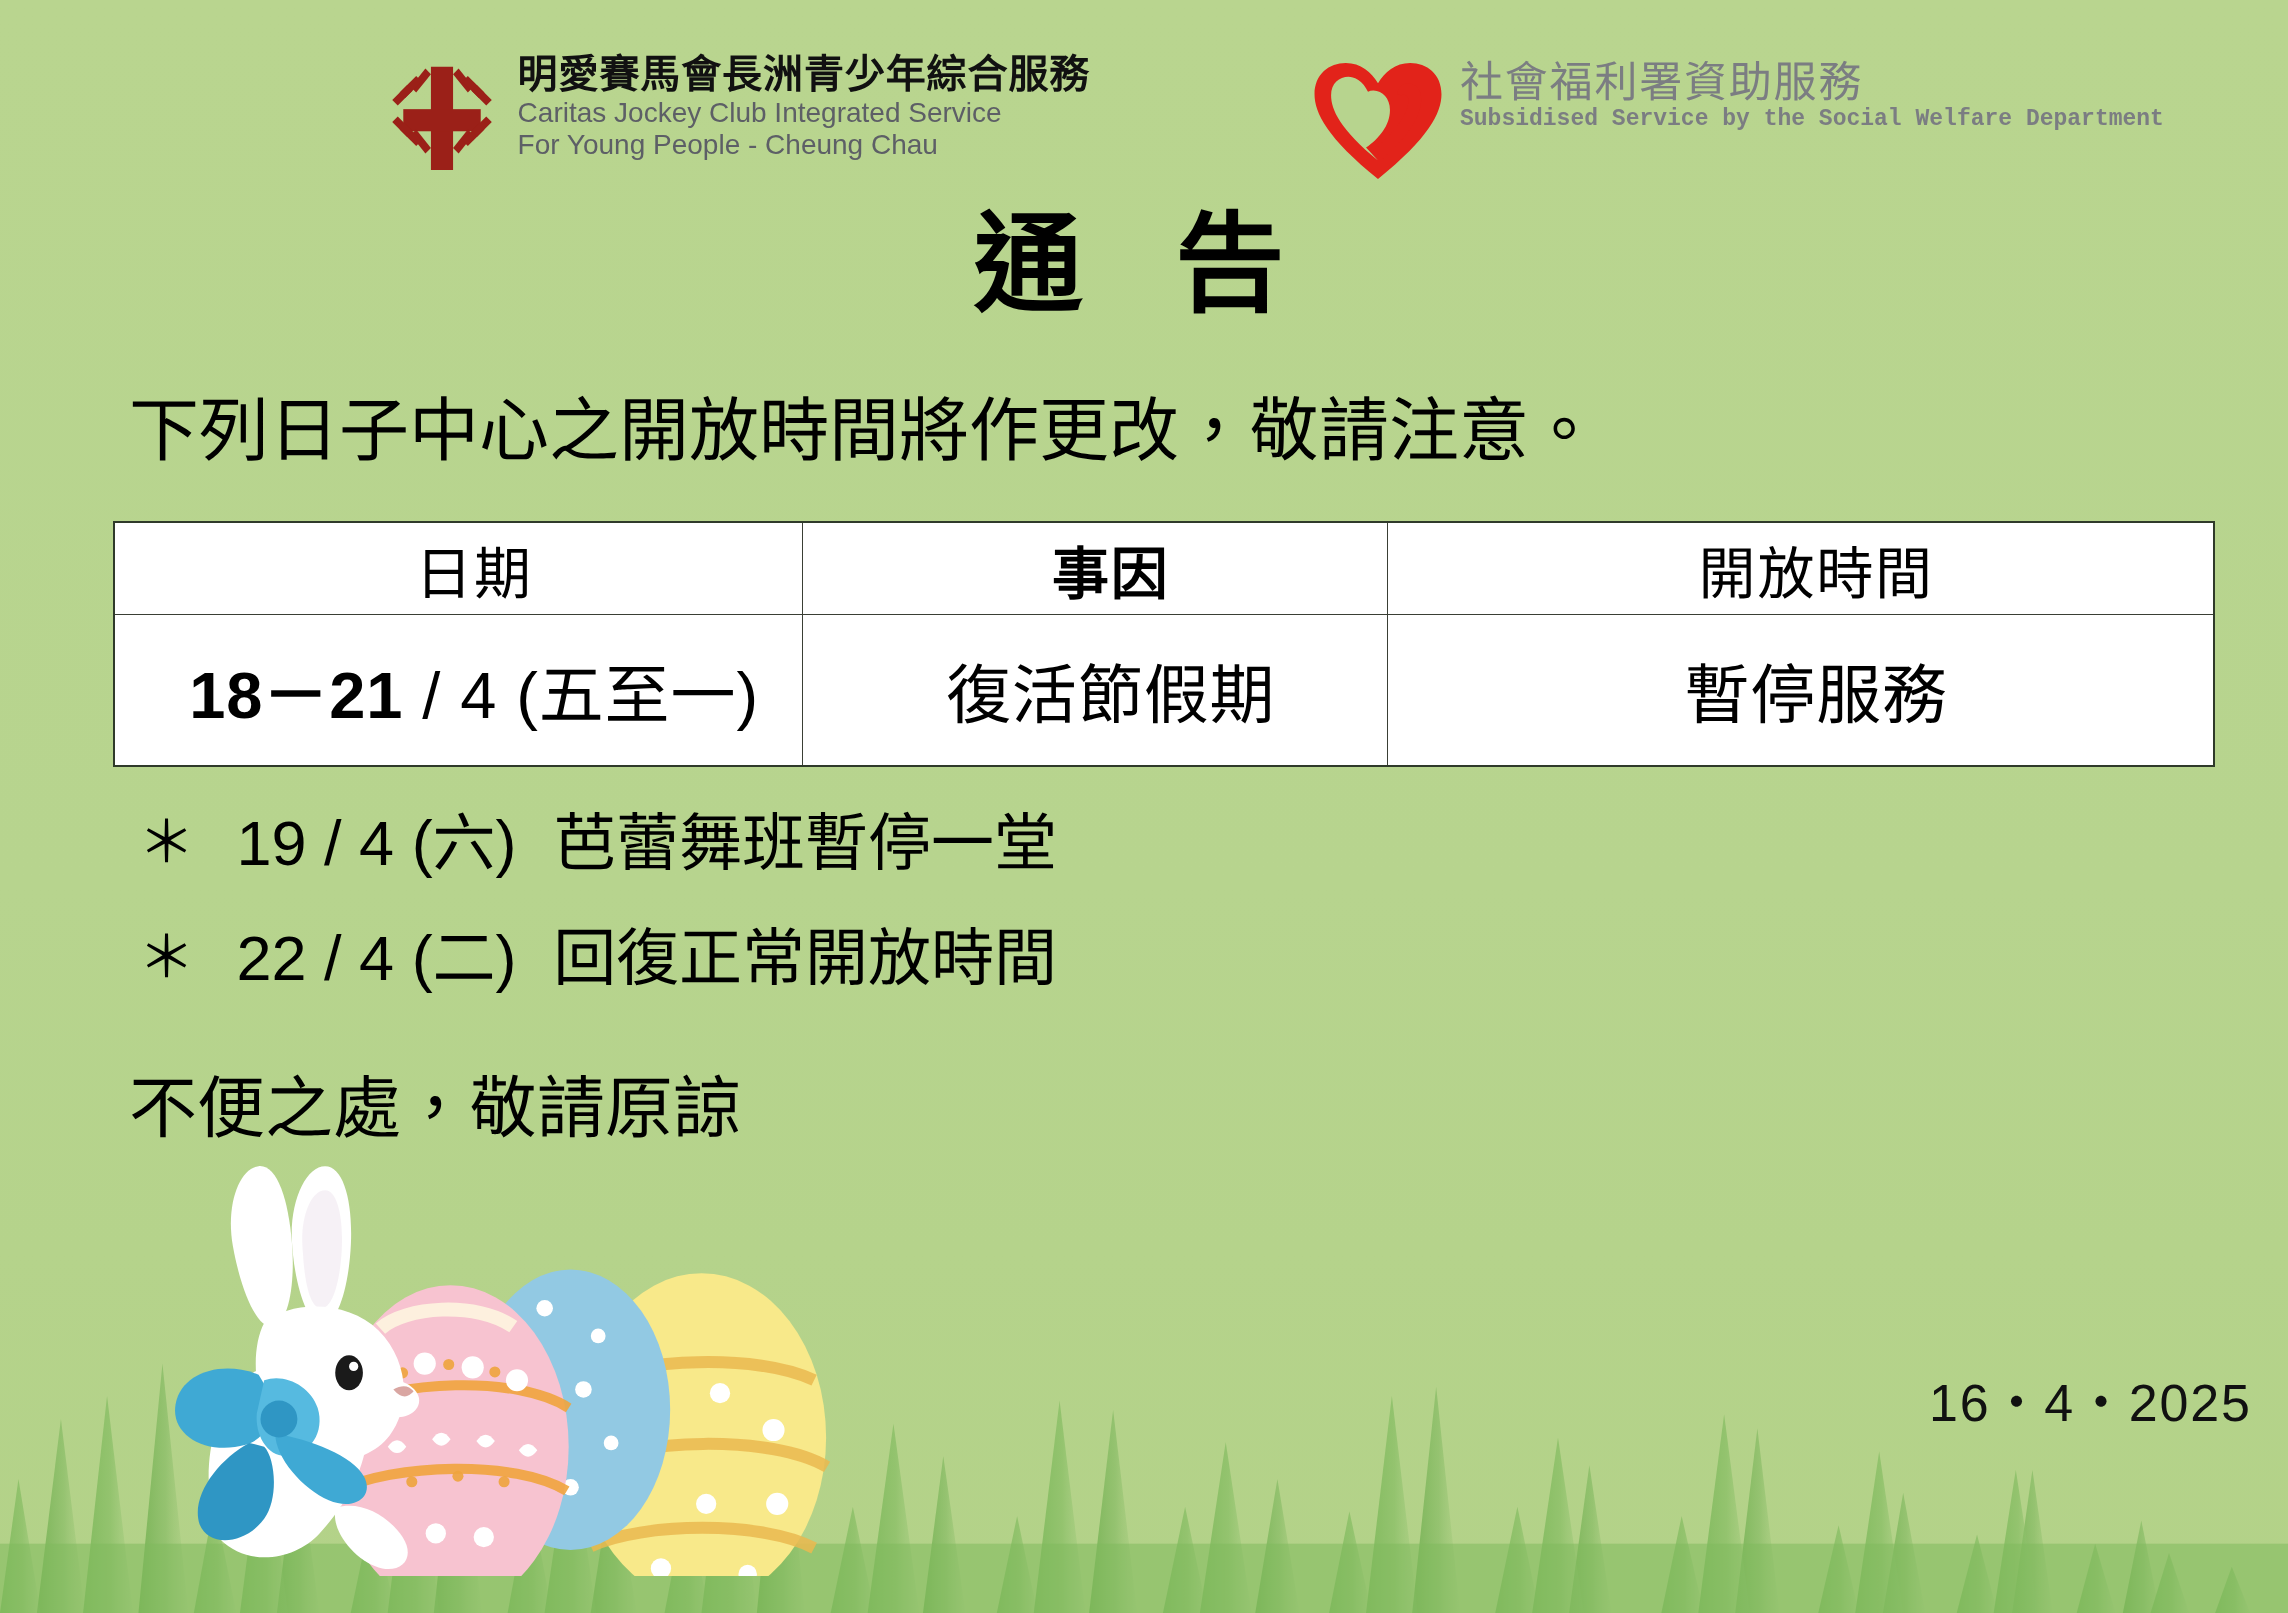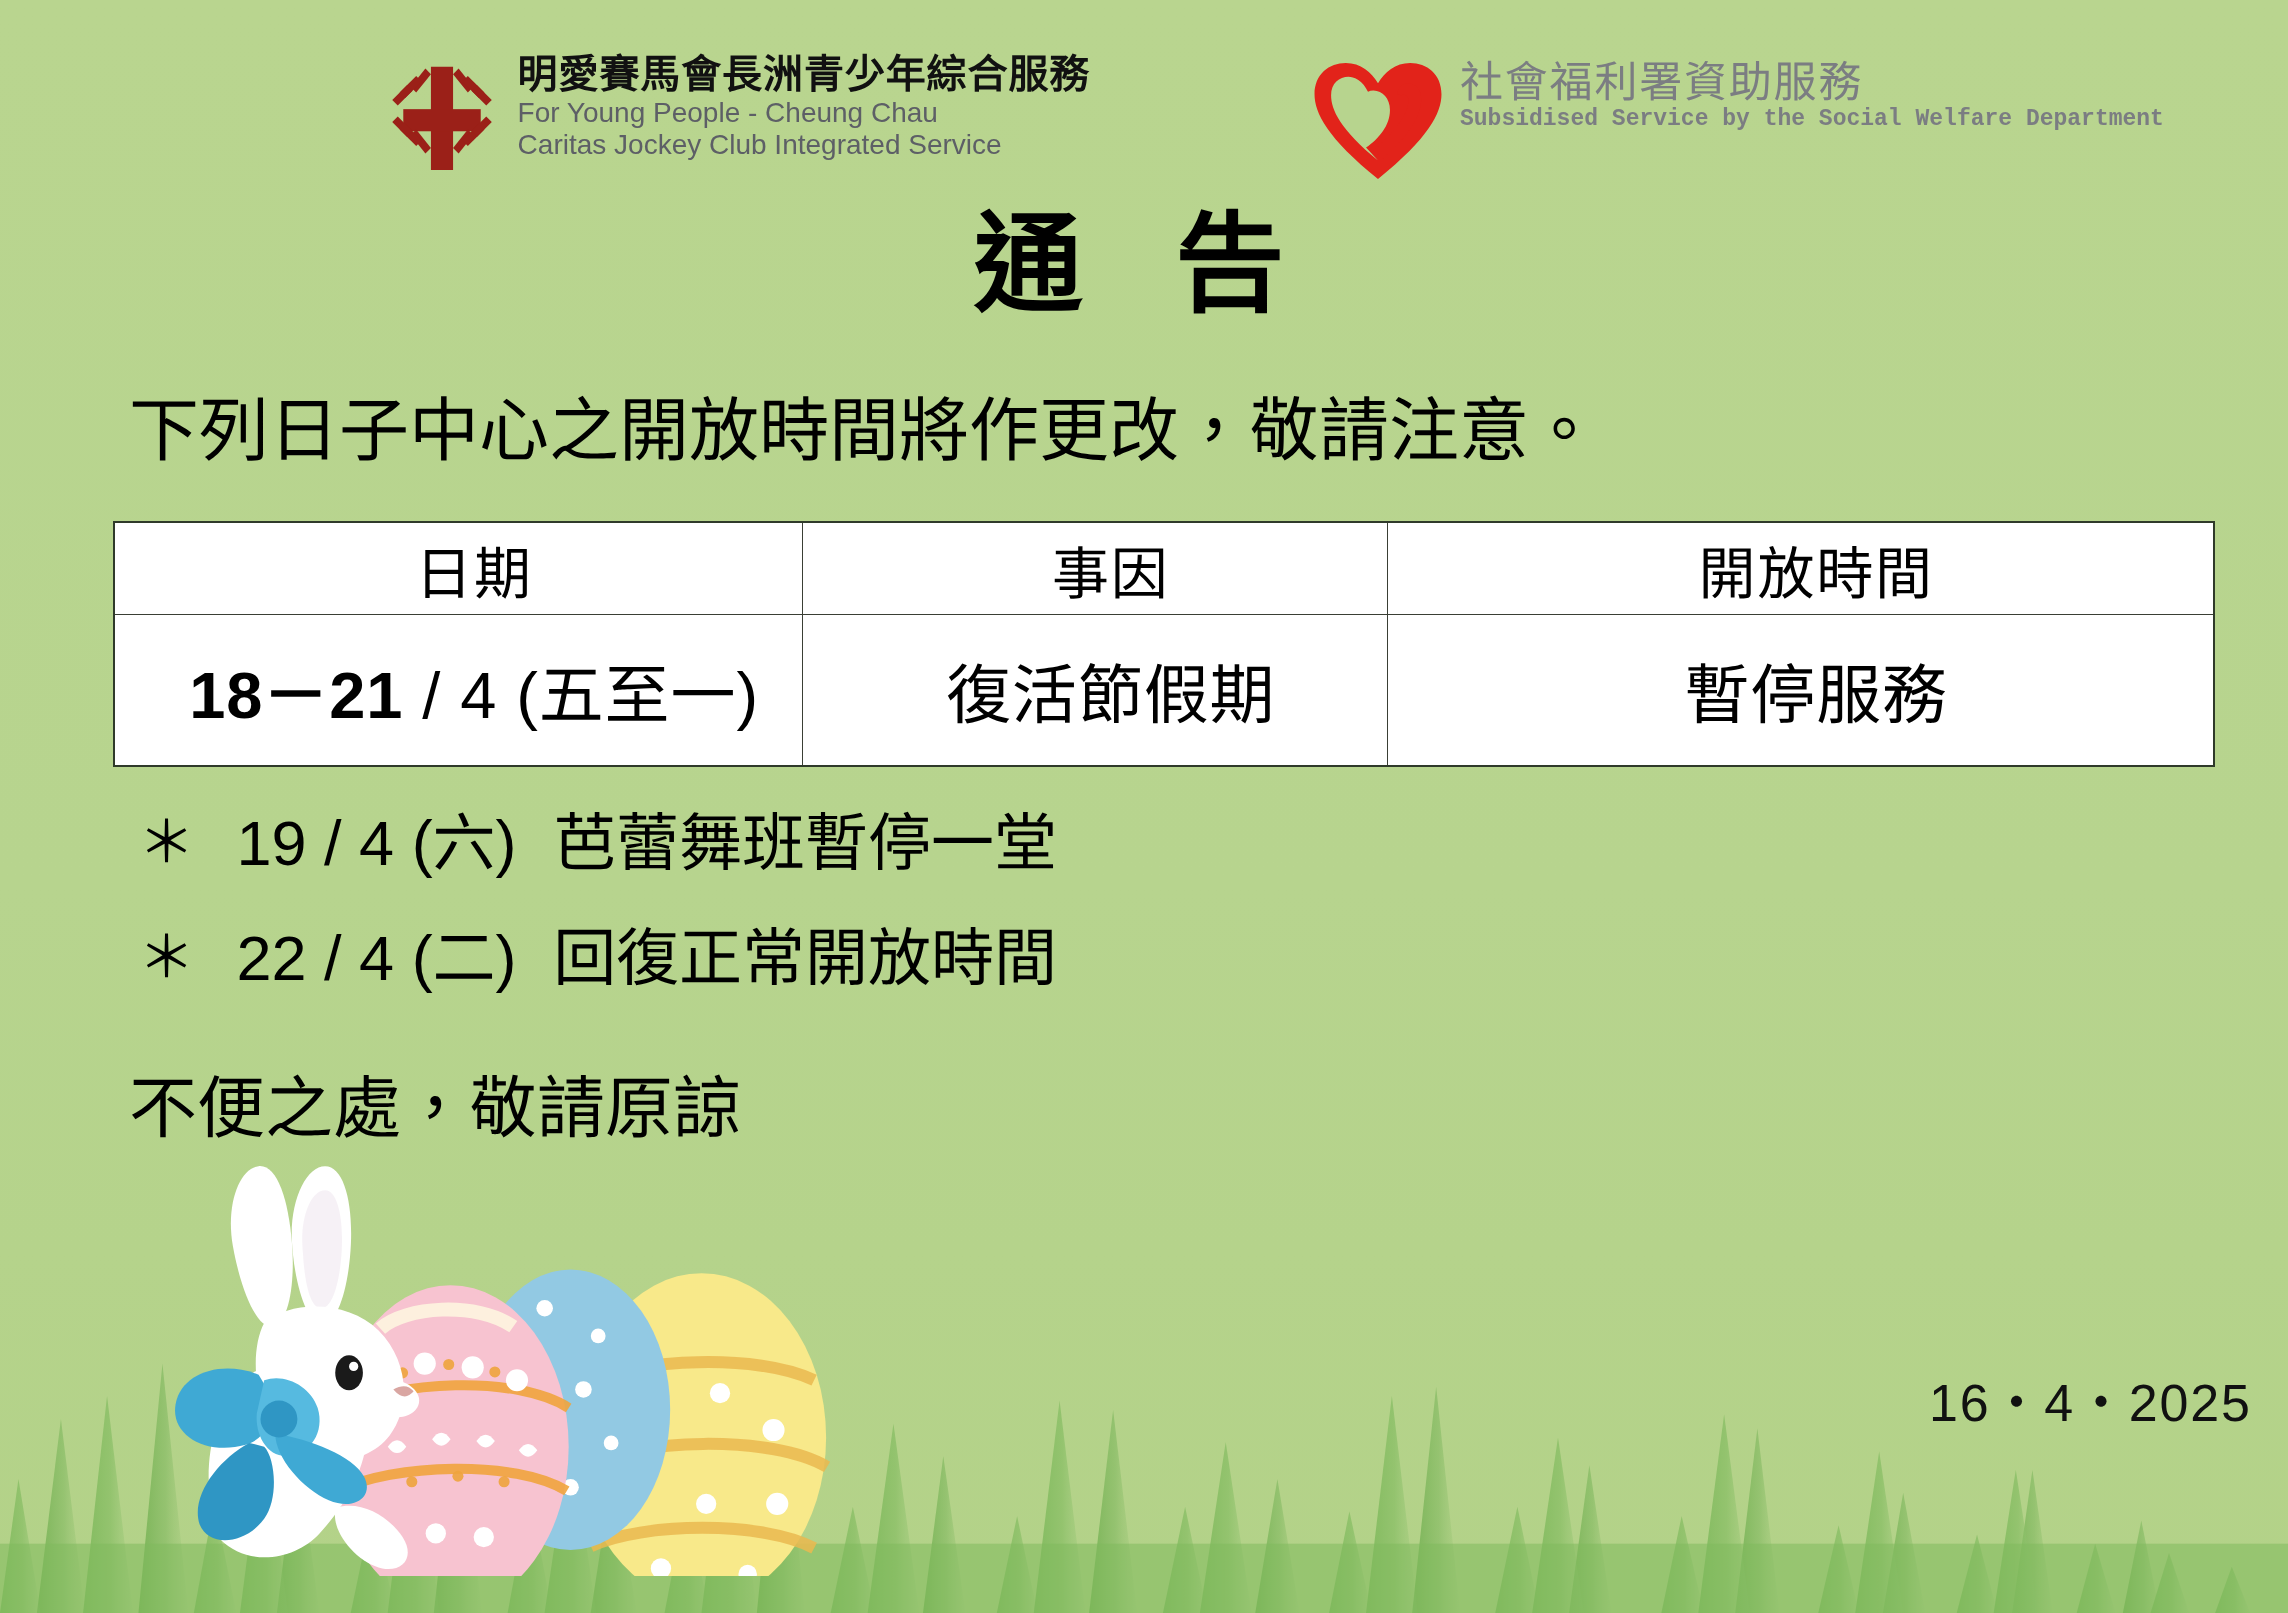--- a/index.html
+++ b/index.html
@@ -38,21 +38,21 @@
 
   
   .intro{position:absolute;top:392px;left:129px;width:2030px;
     font-size:70px;color:#000;line-height:1.12;white-space:nowrap;}
 
   
   .tbl{position:absolute;top:521px;left:113px;width:2102px;
     border:2.8px solid #2f3a2a;border-collapse:collapse;background:#fff;}
   .tbl td{border:1.8px solid #3a3f35;background:#fff;text-align:center;color:#000;padding-left:32px;}
   .c-date{width:661px;}
-  .c-reason{width:591px;}
+  .c-reason{width:591px;font-weight:bold;}
   .c-hours{width:851px;}
   .hdr td{height:89px;font-size:57px;letter-spacing:1.8px;}
   .row td{height:148px;font-size:65px;letter-spacing:0.9px;}
   .date-cell{font-size:66px;white-space:nowrap;}
   .date-strong{font-weight:bold;}
 
   
   .notes{position:absolute;top:812px;left:138px;}
   .note{font-size:63px;color:#000;line-height:1.0;margin-bottom:52px;white-space:nowrap;}
   .note .ast{font-size:57px;display:inline-block;margin-right:24px;vertical-align:2.8px;}
@@ -93,22 +93,22 @@
               <path d="M26 92 L10 76 L16 70 L32 86 Z"></path>
               <path d="M82 110 L98 90 L92 84 L76 104 Z"></path>
               <path d="M92 102 L110 84 L104 78 L86 96 Z"></path>
               <path d="M102 92 L118 76 L112 70 L96 86 Z"></path>
             </g>
           </g>
         </svg>
       </div>
       <div class="logo-text">
         <div class="lt-zh">明愛賽馬會長洲青少年綜合服務</div>
+        <div class="lt-en">Caritas Jockey Club Integrated Service</div>
         <div class="lt-en">For Young People - Cheung Chau</div>
-        <div class="lt-en">Caritas Jockey Club Integrated Service</div>
       </div>
     </div>
 
     <div class="logo-block logo-swd">
       <div class="swd-mark">
         <svg viewBox="0 0 150 132" width="138" height="122" aria-hidden="true">
           <path fill="#e2231a" d="M75 130 C20 86 6 58 6 38 C6 16 22 4 40 4 C56 4 68 14 75 26
             C82 14 94 4 110 4 C128 4 144 16 144 38 C144 58 130 86 75 130 Z"></path>
           <path fill="#b7d48e" d="M75 110 C34 76 24 55 24 39 C24 26 33 19 43 19
             C53 19 62 28 66 40 C70 52 64 62 54 62 C46 62 41 56 41 49

